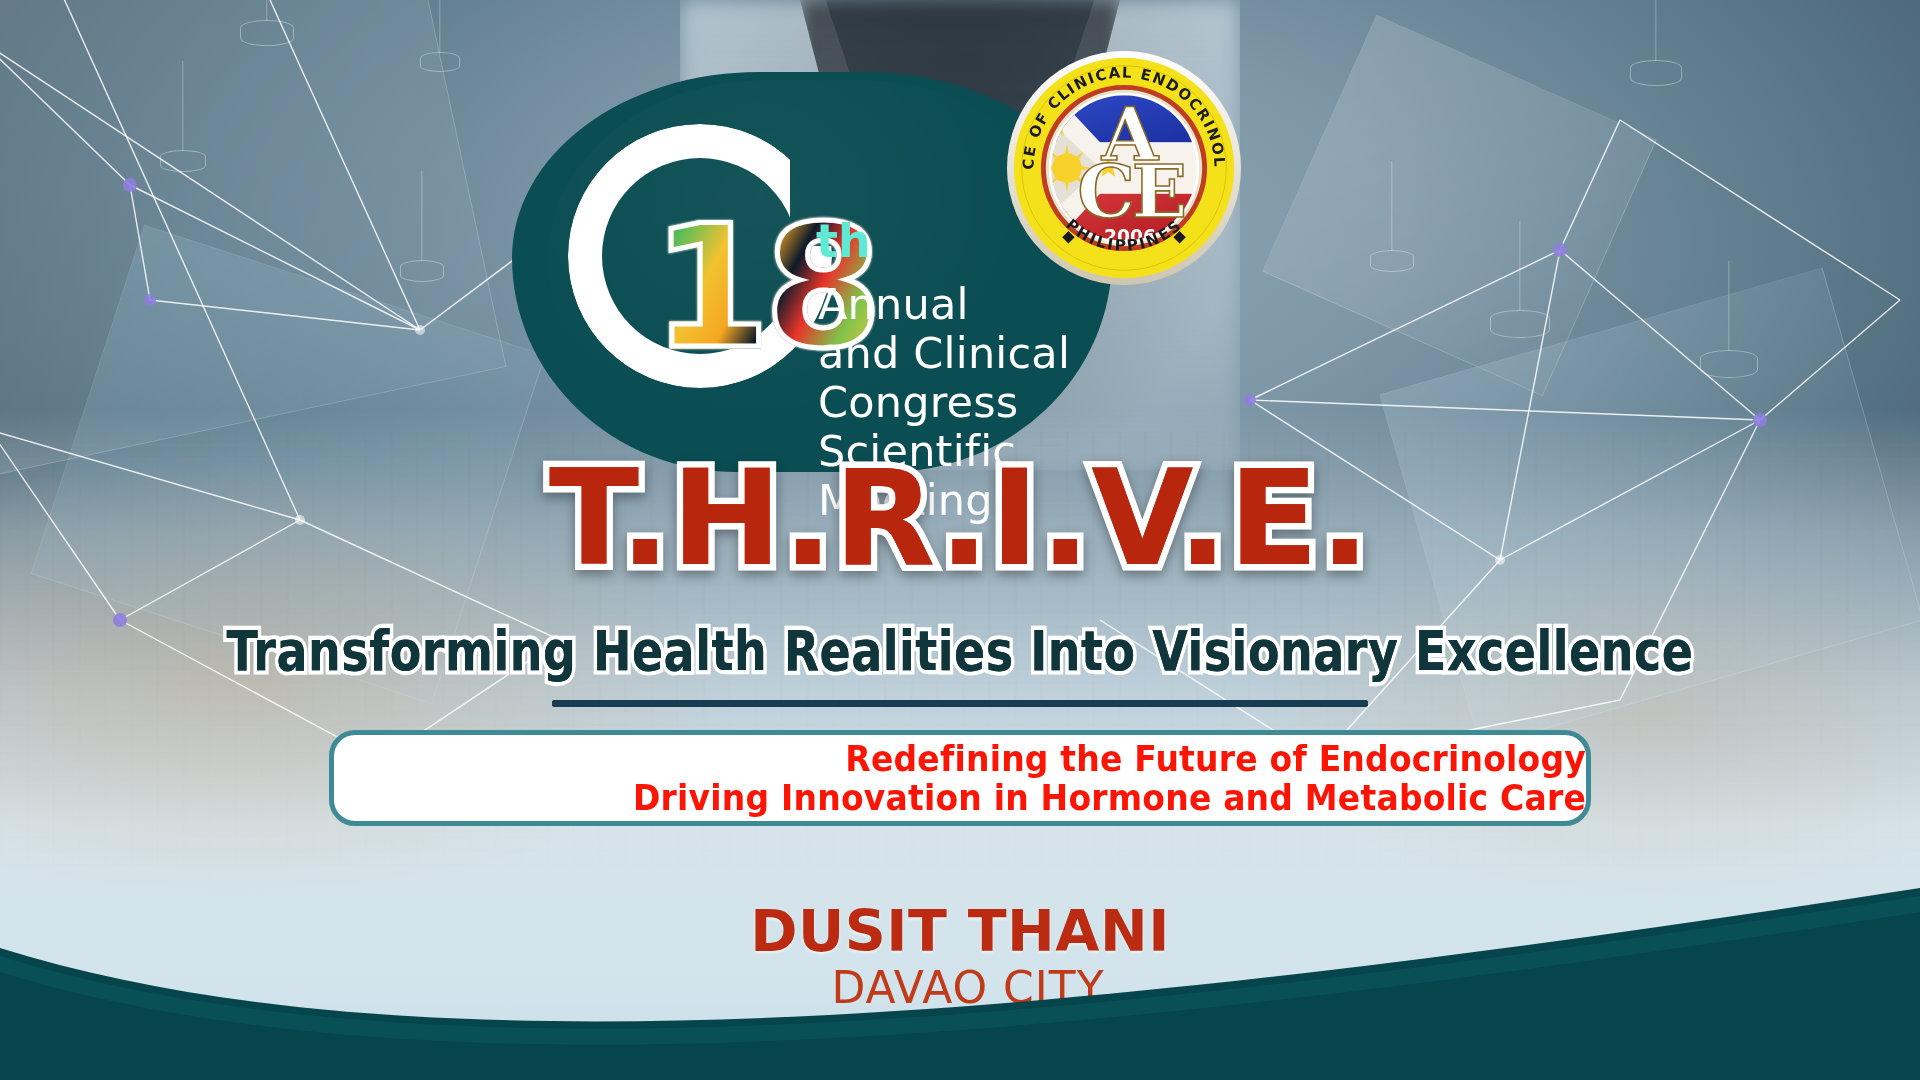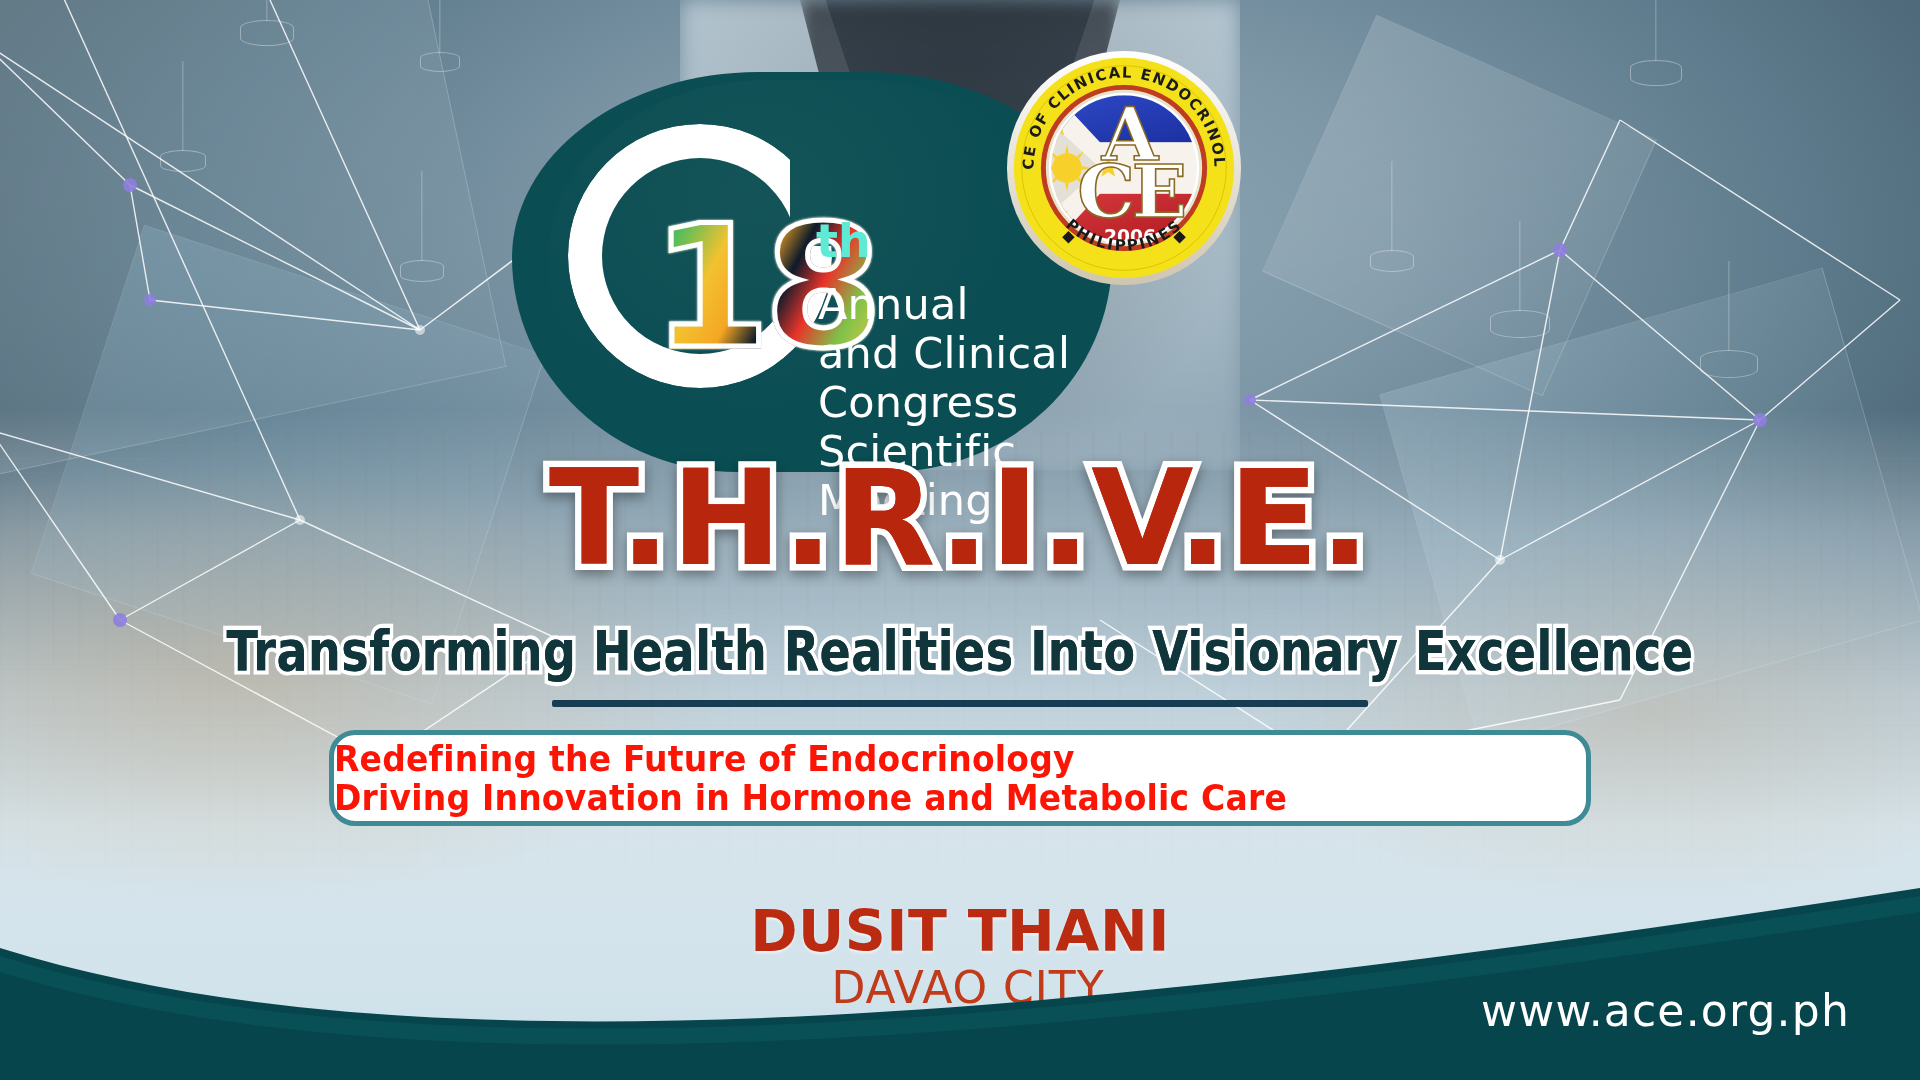--- a/index.html
+++ b/index.html
@@ -233,21 +233,21 @@
 
   
   .subtitle-box {
     position: absolute; left: 50%; top: 730px;
     transform: translateX(-50%);
     width: 1262px; height: 96px;
     background: #ffffff;
     border: 5px solid #3f8b95;
     border-radius: 26px;
     display: flex; flex-direction: column;
-    align-items: flex-start; justify-content: center;
+    align-items: flex-end; justify-content: center;
     gap: 0;
   }
   .subtitle-line {
     color: #fc1505;
     font-family: "DejaVu Sans", sans-serif;
     font-weight: 700;
     font-size: 33px;
     letter-spacing: 0.2px;
     white-space: nowrap;
     transform: scaleY(1.06);
@@ -472,15 +472,14 @@
   <div class="venue-line">DUSIT THANI</div>
   <div class="city-line">DAVAO CITY</div>
 
   <div class="footer-wave">
     <svg viewBox="0 0 1920 300" preserveAspectRatio="none">
       <path d="M0,168 C420,300 1080,238 1920,108 L1920,300 L0,300 Z" fill="#06454b"></path>
       <path d="M0,176 C420,306 1080,246 1920,116 L1920,132 C1080,262 420,322 0,192 Z" fill="#0d5a60" opacity=".55"></path>
     </svg>
   </div>
 
-  <div class="website">www.ace.org.ph</div>
 
 </div>
 
 </body></html>

